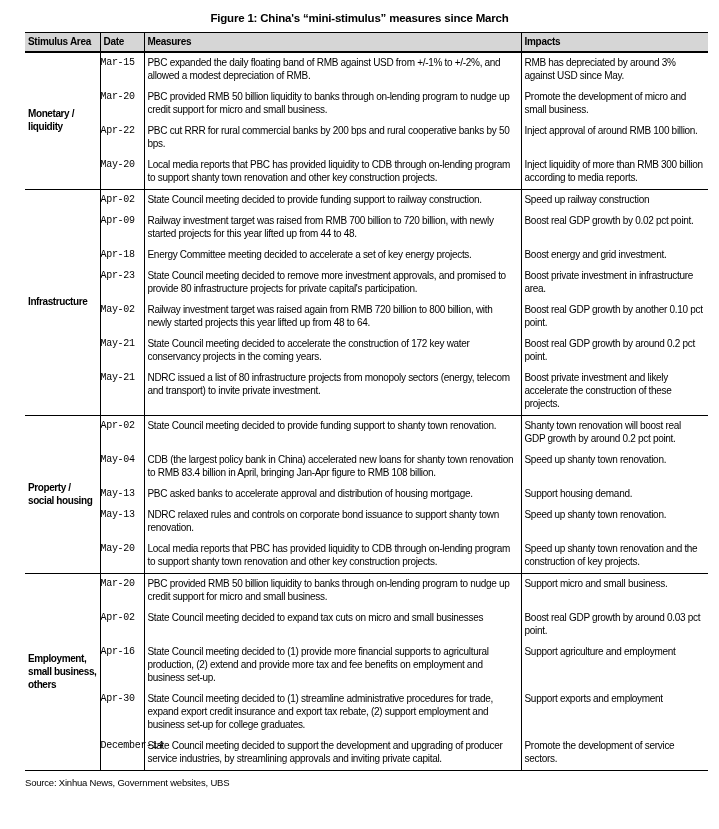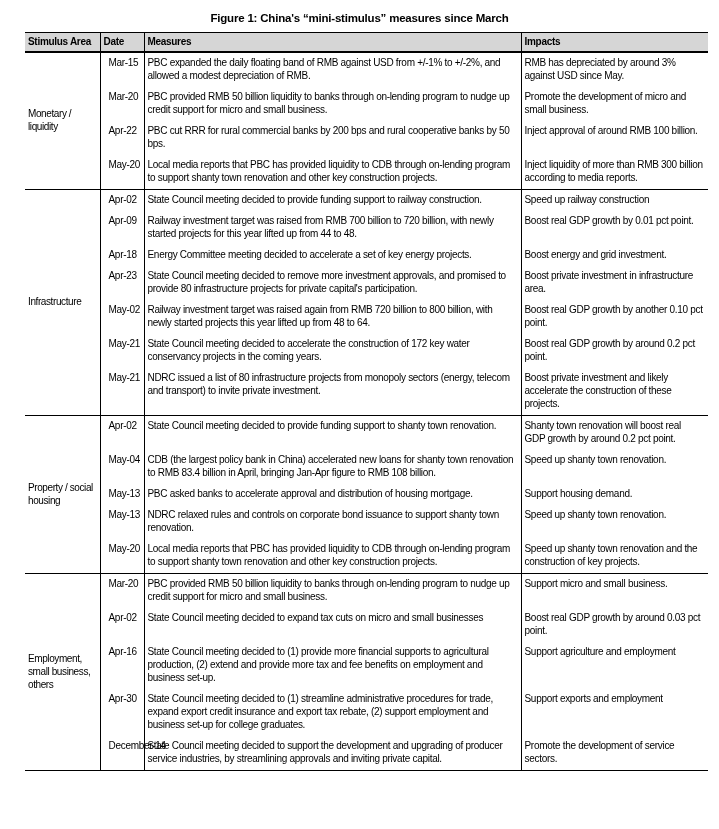--- a/index.html
+++ b/index.html
@@ -46,27 +46,27 @@
   }
   table.stimulus th.bl,
   table.stimulus td.date,
   table.stimulus td.measure,
   table.stimulus td.impact { border-left: 1px solid #000; }
 
   table.stimulus tbody.section { border-top: 1.5px solid #000; }
 
   table.stimulus td { padding: 3px 4px 5px 3px; }
   table.stimulus td.area {
-    font-weight: normal;
+    font-weight: bold;
     vertical-align: middle;
     padding-left: 3px;
     padding-right: 2px;
     letter-spacing: -0.4px;
   }
-  table.stimulus td.date { white-space: nowrap; padding-left: 8px; }
+  table.stimulus td.date { white-space: nowrap; padding-left: 0; font-family: Liberation Mono, monospace; }
 
   .col-area    { width: 75px; }
   .col-date    { width: 44px; }
   .col-measure { width: 377px; }
   .col-impact  { width: 187px; }
 
   .source-note {
     margin: 6px 0 0 25px;
     font-size: 9.5px;
     letter-spacing: -0.2px;
@@ -121,21 +121,21 @@
       <tbody class="section">
         <tr>
           <td class="area" rowspan="7">Infrastructure</td>
           <td class="date">Apr-02</td>
           <td class="measure">State Council meeting decided to provide funding support to railway construction.</td>
           <td class="impact">Speed up railway construction</td>
         </tr>
         <tr>
           <td class="date">Apr-09</td>
           <td class="measure">Railway investment target was raised from RMB 700 billion to 720 billion, with newly started projects for this year lifted up from 44 to 48.</td>
-          <td class="impact">Boost real GDP growth by 0.01 pct point.</td>
+          <td class="impact">Boost real GDP growth by 0.02 pct point.</td>
         </tr>
         <tr>
           <td class="date">Apr-18</td>
           <td class="measure">Energy Committee meeting decided to accelerate a set of key energy projects.</td>
           <td class="impact">Boost energy and grid investment.</td>
         </tr>
         <tr>
           <td class="date">Apr-23</td>
           <td class="measure">State Council meeting decided to remove more investment approvals, and promised to provide 80 infrastructure projects for private capital's participation.</td>
           <td class="impact">Boost private investment in infrastructure area.</td>
@@ -207,14 +207,15 @@
           <td class="impact">Support exports and employment</td>
         </tr>
         <tr>
           <td class="date">December-14</td>
           <td class="measure">State Council meeting decided to support the development and upgrading of producer service industries, by streamlining approvals and inviting private capital.</td>
           <td class="impact">Promote the development of service sectors.</td>
         </tr>
       </tbody>
     </table>
 
+  <div class="source-note">Source:  Xinhua News, Government websites, UBS</div>
 
 </div>
 
 </body></html>

